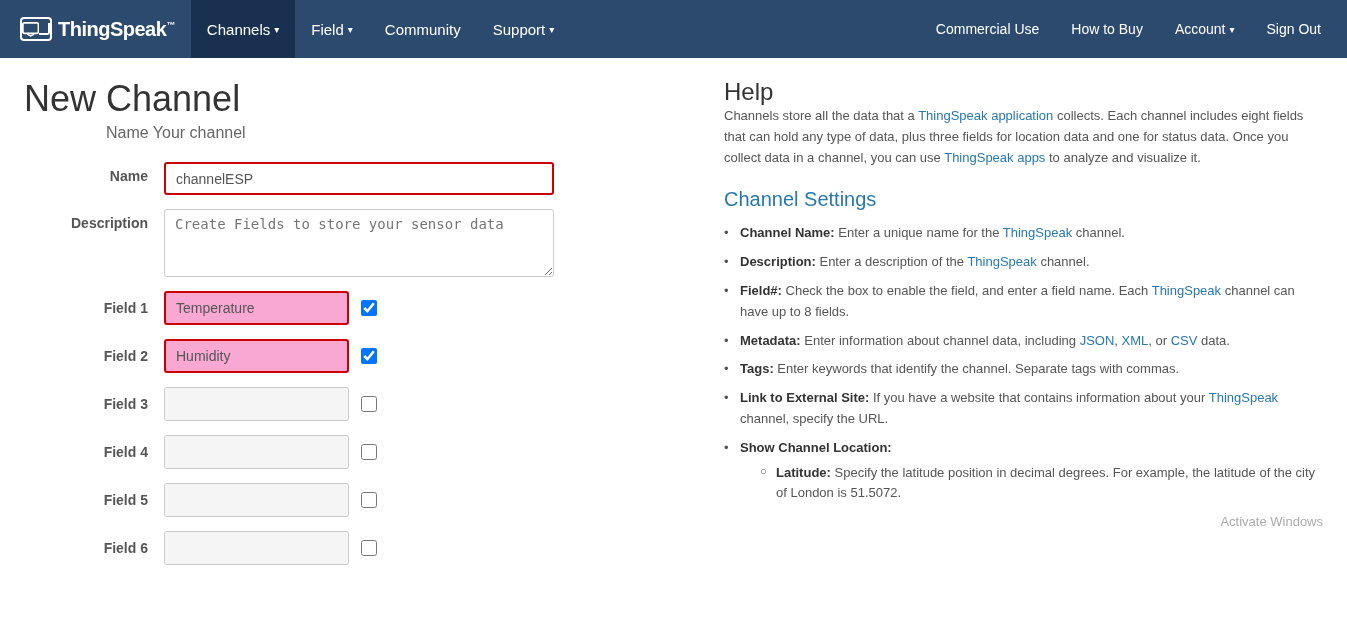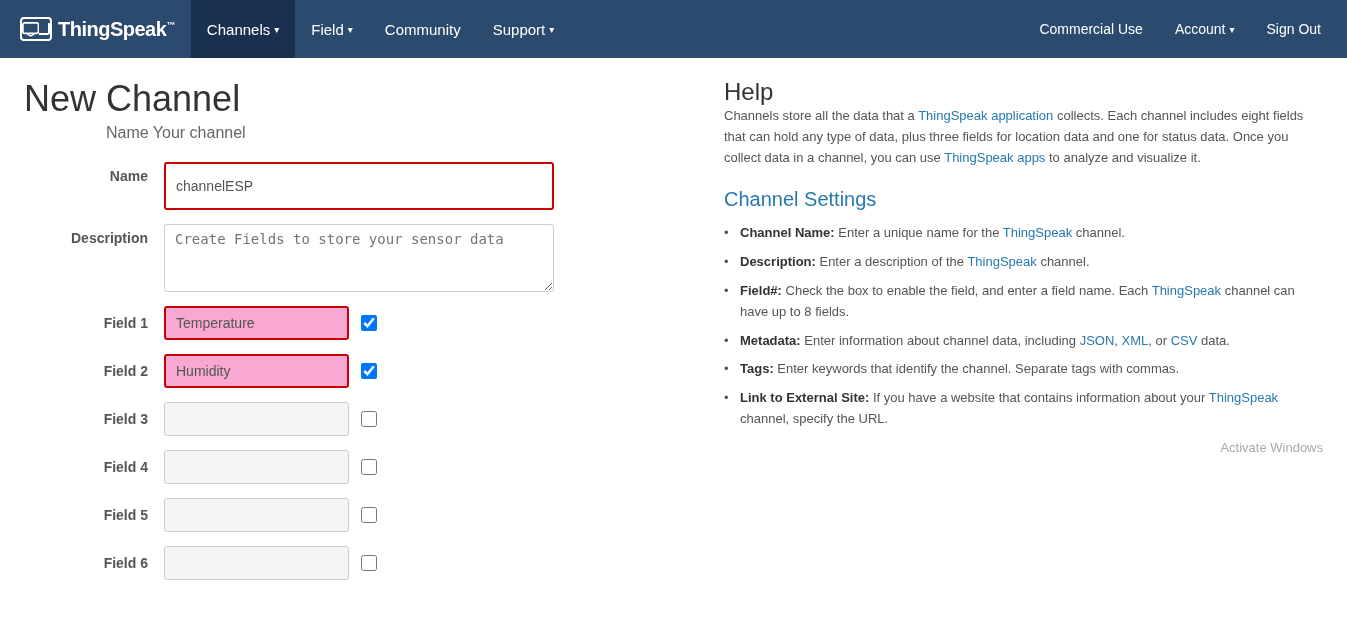--- a/index.html
+++ b/index.html
@@ -112,21 +112,21 @@
       padding-right: 16px;
       font-weight: bold;
       font-size: 14px;
       color: #555;
       padding-top: 6px;
       flex-shrink: 0;
     }
     .form-input {
       flex: 1;
       max-width: 390px;
-      height: 48px;
+      height: 33px;
       padding: 6px 10px;
       font-size: 14px;
       border: 1px solid #ccc;
       border-radius: 3px;
       outline: none;
       color: #555;
     }
     .form-input.red-border {
       border: 2px solid #cc0000;
     }
@@ -284,20 +284,23 @@
     <span class="caret">▾</span>
   </div>
 
   <div class="nav-spacer"></div>
 
   <div class="nav-right">
     <div class="nav-item">
       <span>Commercial Use</span>
     </div>
     <div class="nav-item">
+      <span>How to Buy</span>
+    </div>
+    <div class="nav-item">
       <span>Account</span>
       <span class="caret">▾</span>
     </div>
     <div class="nav-item">
       <span>Sign Out</span>
     </div>
   </div>
 </nav>
 
 <div class="content">
@@ -374,20 +377,28 @@
       </li>
       <li>
         <strong>Metadata:</strong> Enter information about channel data, including <a href="#" class="help-link">JSON</a>, <a href="#" class="help-link">XML</a>, or <a href="#" class="help-link">CSV</a> data.
       </li>
       <li>
         <strong>Tags:</strong> Enter keywords that identify the channel. Separate tags with commas.
       </li>
       <li>
         <strong>Link to External Site:</strong> If you have a website that contains information about your <a href="#" class="help-link">ThingSpeak</a> channel, specify the URL.
       </li>
+      <li>
+        <strong>Show Channel Location:</strong>
+        <ul class="sub-list">
+          <li>
+            <strong>Latitude:</strong> Specify the latitude position in decimal degrees. For example, the latitude of the city of London is 51.5072.
+          </li>
+        </ul>
+      </li>
     </ul>
 
     <div class="activate-windows">
       <span>Activate Windows</span>
     </div>
   </div>
 
 </div>
 
 </body></html>

